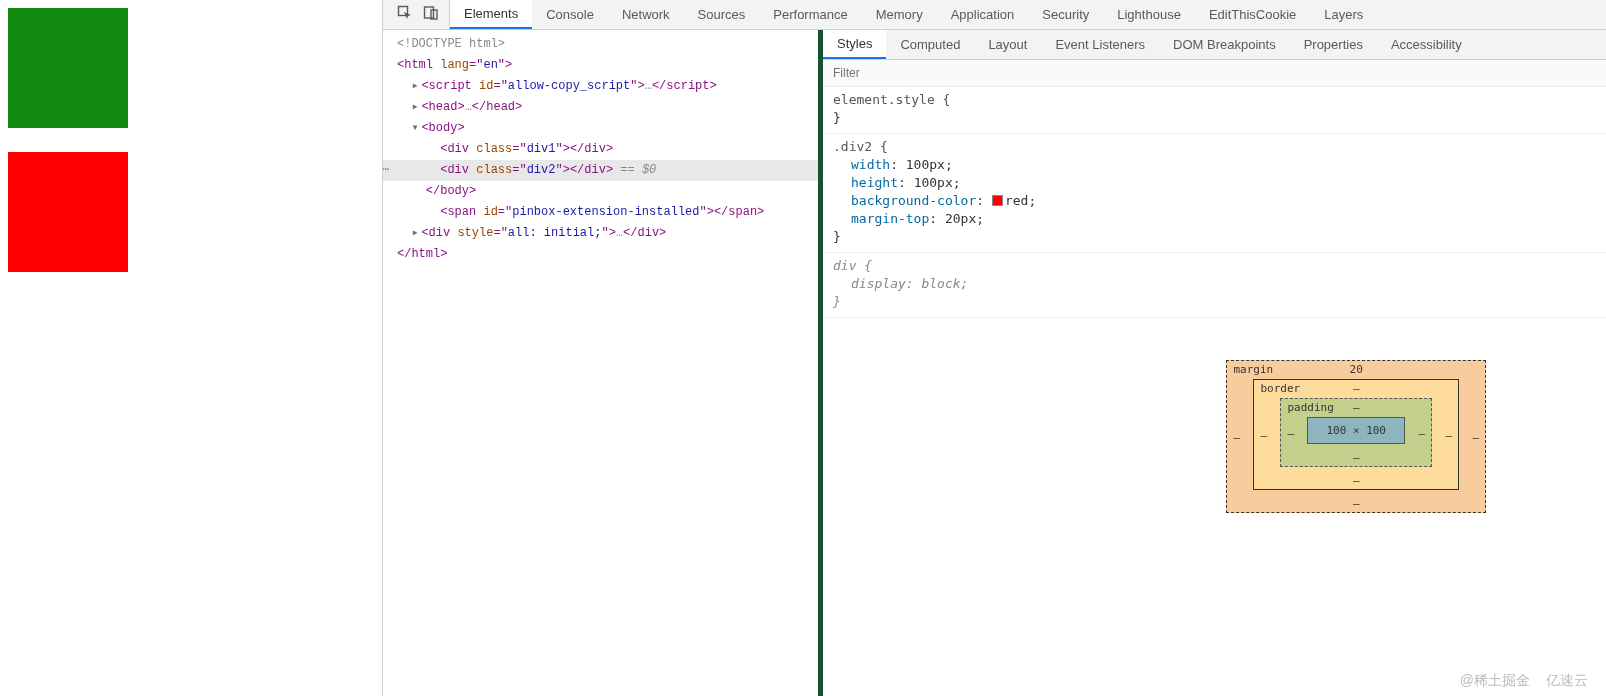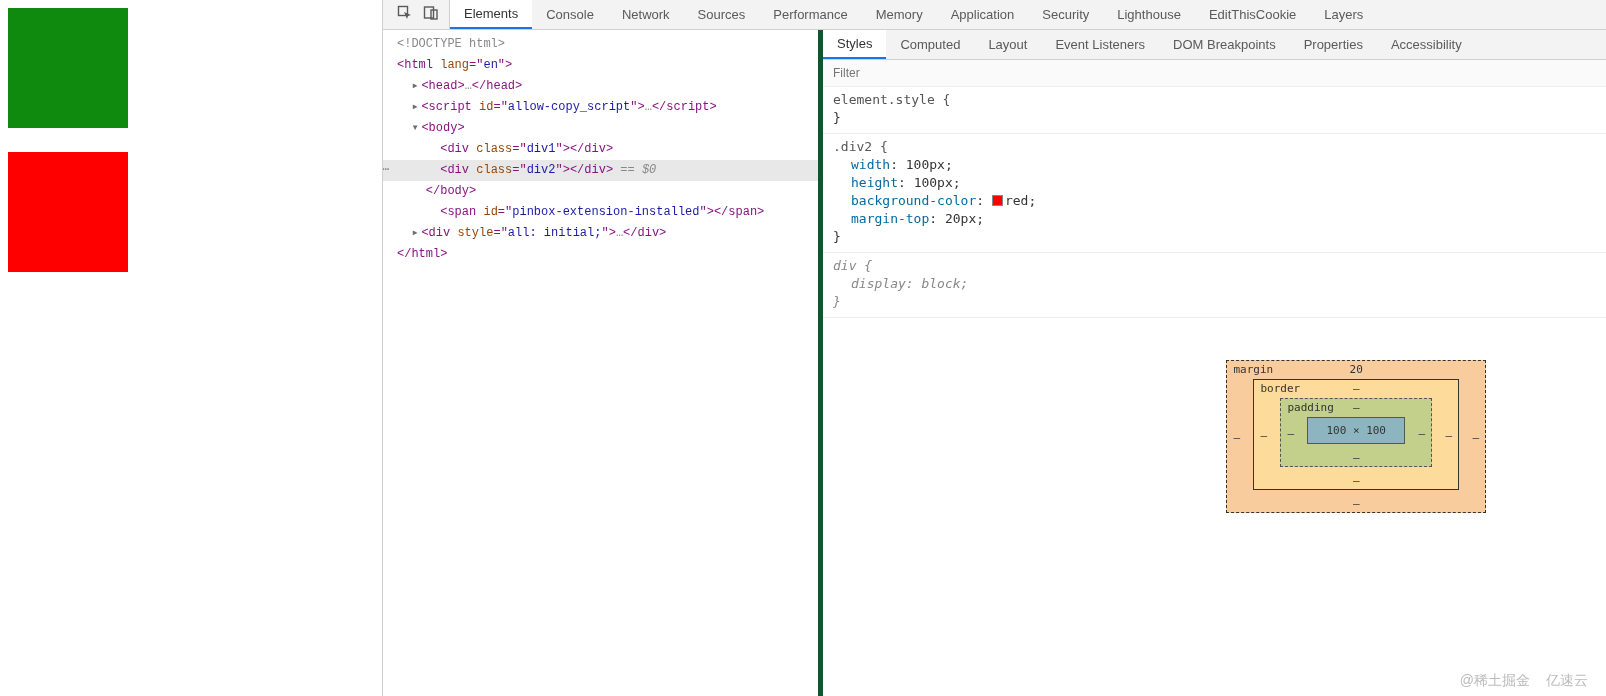--- a/index.html
+++ b/index.html
@@ -176,22 +176,22 @@
       <div class="main-tab">Lighthouse</div>
       <div class="main-tab">EditThisCookie</div>
       <div class="main-tab">Layers</div>
     </div>
 
     <div class="panels">
 
       <div class="dom-panel">
         <div class="dom-line"><span class="gray">&lt;!DOCTYPE html&gt;</span></div>
         <div class="dom-line"><span class="tag">&lt;</span><span class="tag">html</span><span class="attr-n"> lang</span><span class="tag">="</span><span class="attr-v">en</span><span class="tag">"&gt;</span></div>
+        <div class="dom-line">  <span class="arrow">▸</span><span class="tag">&lt;</span><span class="tag">script</span><span class="attr-n"> id</span><span class="tag">="</span><span class="attr-v">allow-copy_script</span><span class="tag">"&gt;</span><span class="gray">…</span><span class="tag">&lt;/</span><span class="tag">script</span><span class="tag">&gt;</span></div>
         <div class="dom-line">  <span class="arrow">▸</span><span class="tag">&lt;</span><span class="tag">head</span><span class="tag">&gt;</span><span class="gray">…</span><span class="tag">&lt;/</span><span class="tag">head</span><span class="tag">&gt;</span></div>
-        <div class="dom-line">  <span class="arrow">▸</span><span class="tag">&lt;</span><span class="tag">script</span><span class="attr-n"> id</span><span class="tag">="</span><span class="attr-v">allow-copy_script</span><span class="tag">"&gt;</span><span class="gray">…</span><span class="tag">&lt;/</span><span class="tag">script</span><span class="tag">&gt;</span></div>
         <div class="dom-line">  <span class="arrow">▾</span><span class="tag">&lt;</span><span class="tag">body</span><span class="tag">&gt;</span></div>
         <div class="dom-line">      <span class="tag">&lt;</span><span class="tag">div</span><span class="attr-n"> class</span><span class="tag">="</span><span class="attr-v">div1</span><span class="tag">"&gt;</span><span class="tag">&lt;/</span><span class="tag">div</span><span class="tag">&gt;</span></div>
         <div class="dom-line sel">      <span class="tag">&lt;</span><span class="tag">div</span><span class="attr-n"> class</span><span class="tag">="</span><span class="attr-v">div2</span><span class="tag">"&gt;</span><span class="tag">&lt;/</span><span class="tag">div</span><span class="tag">&gt;</span><span class="eq0"> == $0</span></div>
         <div class="dom-line">    <span class="tag">&lt;/</span><span class="tag">body</span><span class="tag">&gt;</span></div>
         <div class="dom-line">      <span class="tag">&lt;</span><span class="tag">span</span><span class="attr-n"> id</span><span class="tag">="</span><span class="attr-v">pinbox-extension-installed</span><span class="tag">"&gt;</span><span class="tag">&lt;/</span><span class="tag">span</span><span class="tag">&gt;</span></div>
         <div class="dom-line">  <span class="arrow">▸</span><span class="tag">&lt;</span><span class="tag">div</span><span class="attr-n"> style</span><span class="tag">="</span><span class="attr-v">all: initial;</span><span class="tag">"&gt;</span><span class="gray">…</span><span class="tag">&lt;/</span><span class="tag">div</span><span class="tag">&gt;</span></div>
         <div class="dom-line"><span class="tag">&lt;/</span><span class="tag">html</span><span class="tag">&gt;</span></div>
       </div>
 
       <div class="side-panel">

